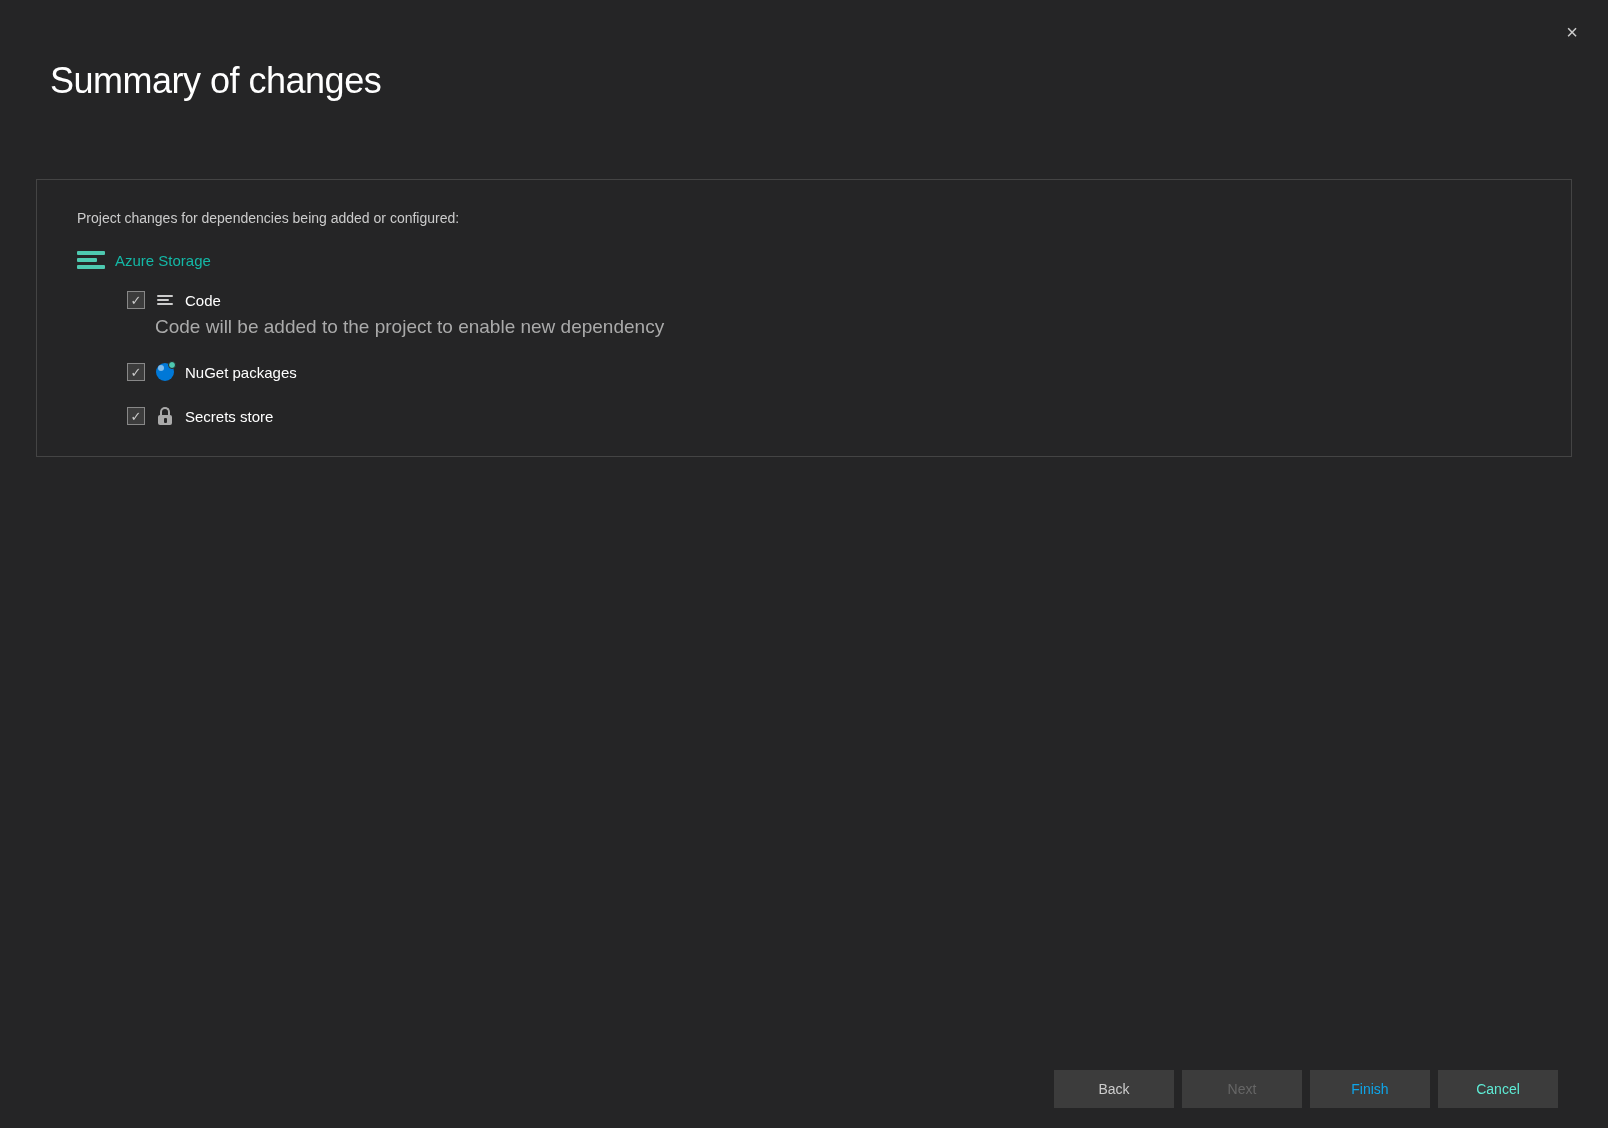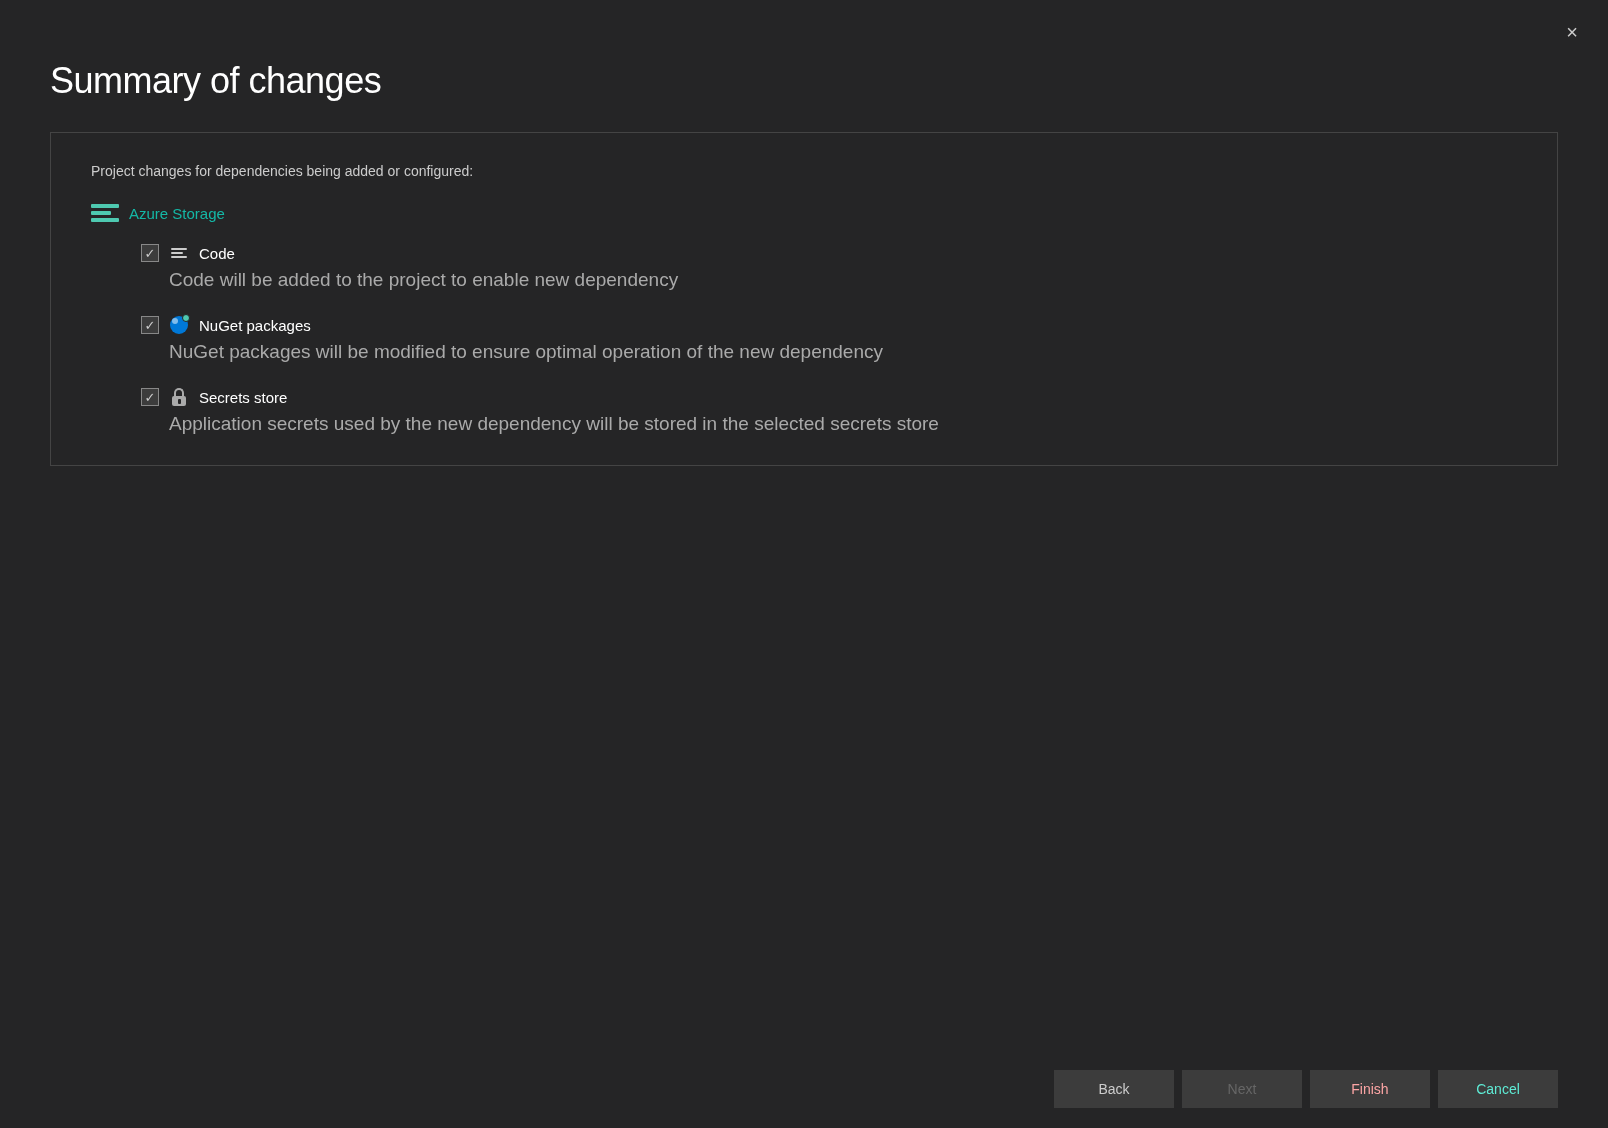--- a/index.html
+++ b/index.html
@@ -46,22 +46,23 @@
 
     .dialog-title {
       font-size: 36px;
       font-weight: 300;
       color: #ffffff;
       letter-spacing: -0.5px;
     }
 
     .dialog-body {
       flex: 1;
-      padding: 0 50px;
+      padding: 0 36px;
       overflow: auto;
+      margin-top: 47px;
     }
 
     .content-box {
       border: 1px solid #444;
       padding: 30px 40px;
       background: #252526;
     }
 
     .project-changes-label {
       font-size: 14px;
@@ -252,21 +253,21 @@
       background: #3c3c3c;
     }
 
     .footer-btn:disabled {
       color: #666666;
       cursor: default;
     }
 
     .footer-btn.finish-btn {
       background: #3c3c3c;
-      color: #fca5a5;
+      color: #0ea5e9;
     }
 
     .footer-btn.cancel-btn {
       background: #3c3c3c;
       color: #5eead4;
     }
   </style>
 </head>
 <body>
 
@@ -318,39 +319,37 @@
             <div class="checkbox">
               <span class="checkbox-check">✓</span>
             </div>
             <div class="item-icon">
               <div class="nuget-circle">
                 <div class="nuget-dot"></div>
               </div>
             </div>
             <span class="item-label">NuGet packages</span>
           </div>
-          <p class="item-description">NuGet packages will be modified to ensure optimal operation of the new dependency</p>
         </div>
 
         <div class="item-row">
           <div class="item-header">
             <div class="checkbox">
               <span class="checkbox-check">✓</span>
             </div>
             <div class="item-icon">
               <div class="lock-icon">
                 <div class="lock-shackle"></div>
                 <div class="lock-body">
                   <div class="lock-keyhole"></div>
                 </div>
               </div>
             </div>
             <span class="item-label">Secrets store</span>
           </div>
-          <p class="item-description">Application secrets used by the new dependency will be stored in the selected secrets store</p>
         </div>
 
       </div>
     </div>
   </div>
 
   <div class="dialog-footer">
     <button class="footer-btn">Back</button>
     <button class="footer-btn" disabled="">Next</button>
     <button class="footer-btn finish-btn">Finish</button>

